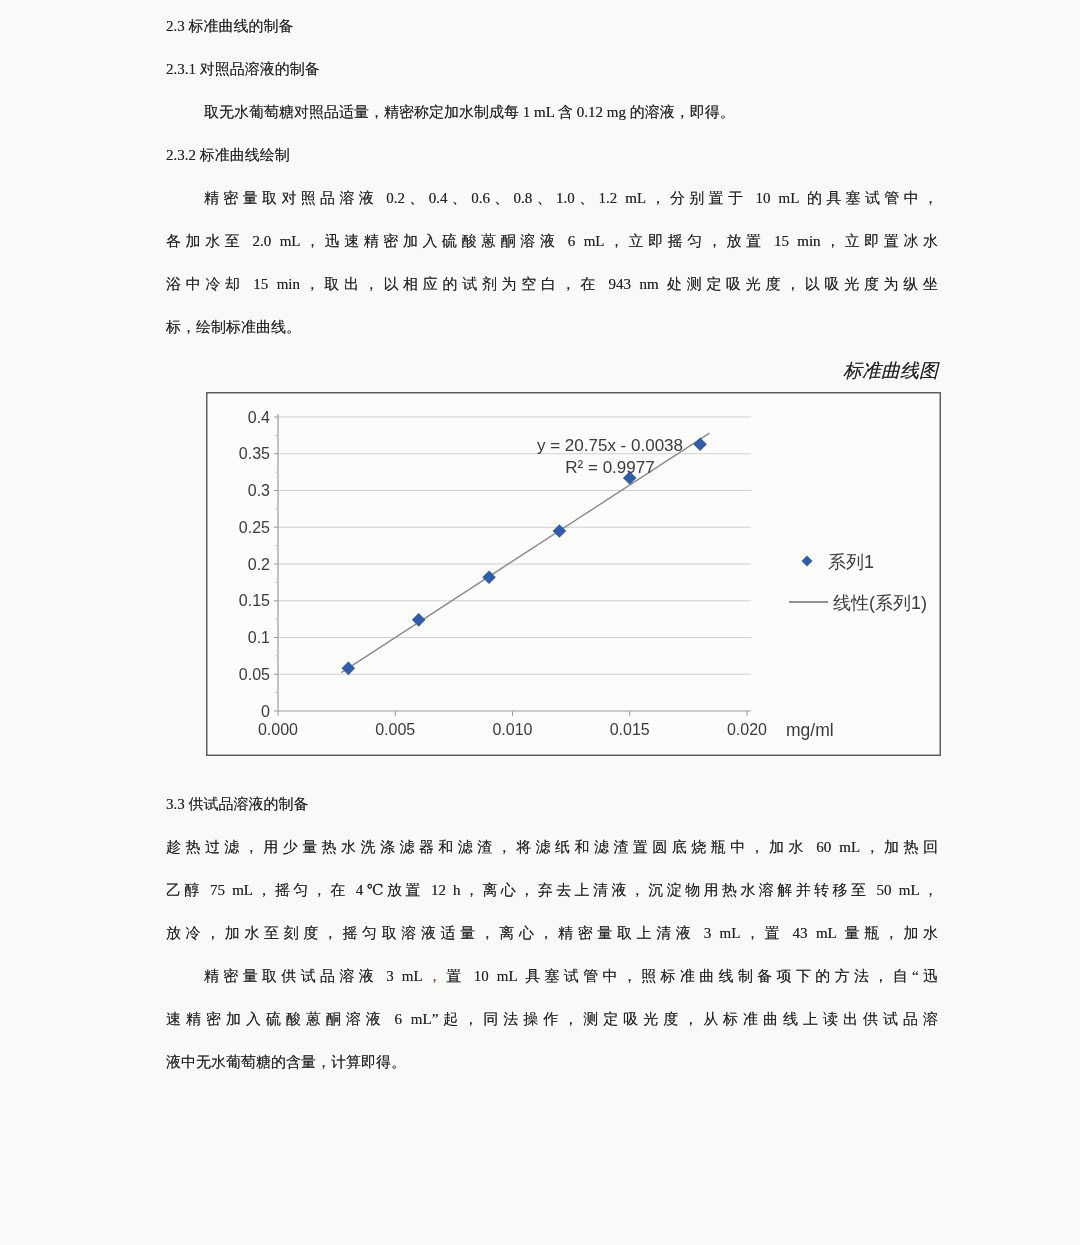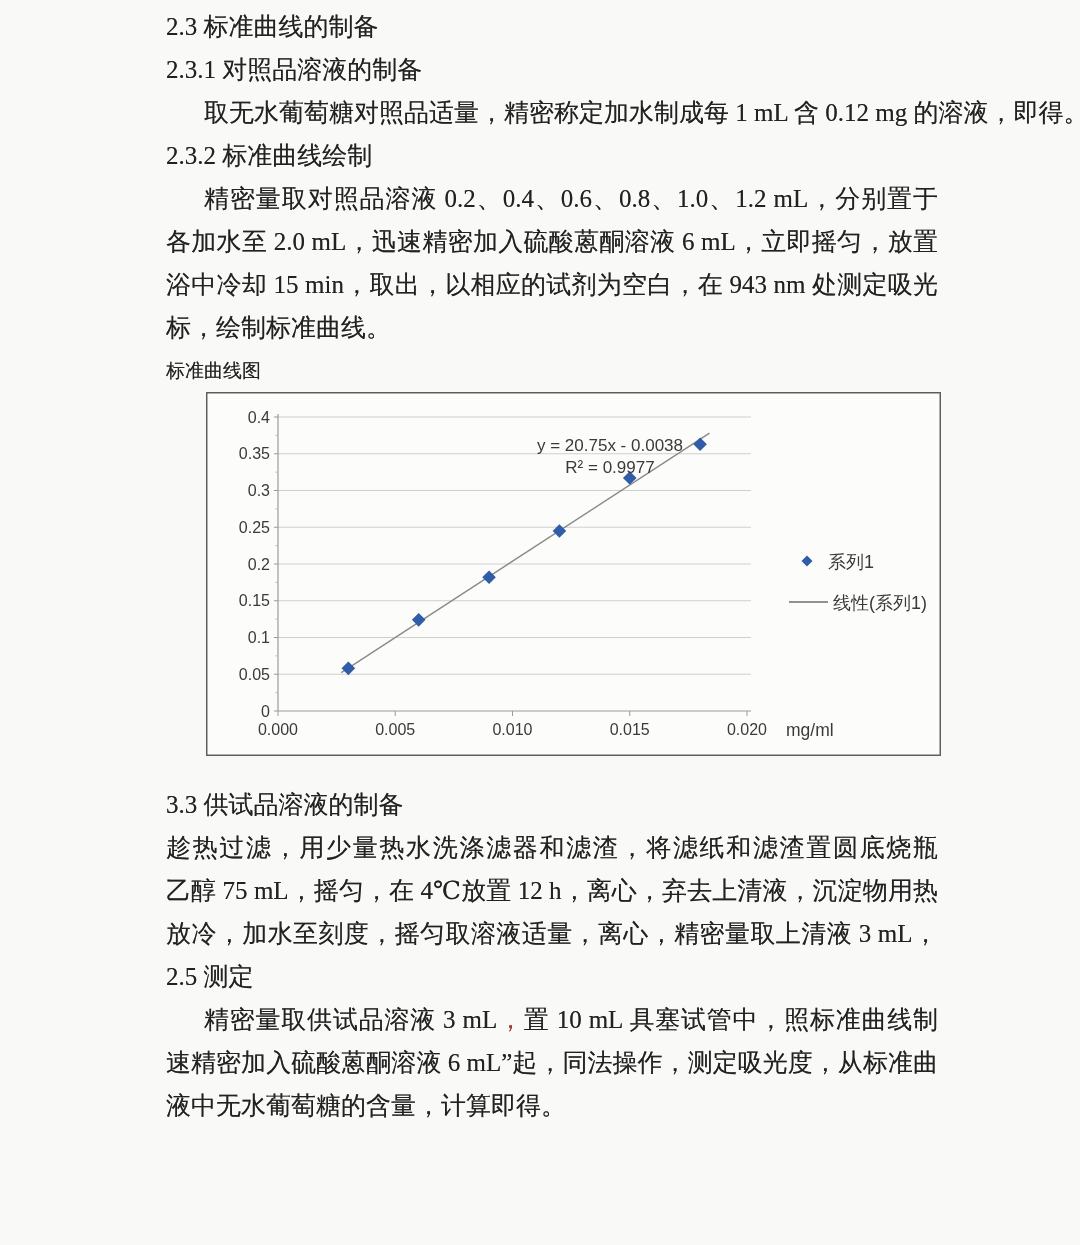--- a/index.html
+++ b/index.html
@@ -6,29 +6,29 @@
   html,body { width:1080px; height:1245px; }
   body {
     background:#f9f9f7;
     color:#222;
     font-family:"Liberation Serif","DejaVu Serif",serif;
     padding:5px 142px 0 166px;
     overflow:hidden;
     text-shadow:0 0 0.5px rgba(30,30,30,.55);
   }
   .line {
-    height:43px; line-height:43px; font-size:25px;
+    height:43px; line-height:43px; font-size:15px;
     white-space:nowrap;
   }
   .justify {
     white-space:normal; text-align:justify; text-align-last:justify;
     overflow:hidden;
   }
   .indent { text-indent:38px; }
-  .caption { height:43px; line-height:43px; font-size:19px; text-align:left; }
+  .caption { height:43px; line-height:43px; font-size:19px; text-align:right;font-style:italic; }
   .chart-frame {
     width:735px; height:364px; margin-left:40px; position:relative;
   }
   .chart-frame svg { display:block; }
   svg text {
     font-family:"Liberation Sans","DejaVu Sans",sans-serif;
     fill:#3a3a3a;
     text-shadow:none;
   }
   .post { margin-top:27px; }
@@ -116,19 +116,18 @@
       <text x="627" y="217" font-size="18" fill="#333">线性(系列1)</text>
     </g>
   </svg>
 </div>
 
 <div class="post">
   <div class="line">3.3 供试品溶液的制备</div>
   <div class="line justify">趁热过滤，用少量热水洗涤滤器和滤渣，将滤纸和滤渣置圆底烧瓶中，加水 60 mL，加热回</div>
   <div class="line justify">乙醇 75 mL，摇匀，在 4℃放置 12 h，离心，弃去上清液，沉淀物用热水溶解并转移至 50 mL，</div>
   <div class="line justify">放冷，加水至刻度，摇匀取溶液适量，离心，精密量取上清液 3 mL，置 43 mL 量瓶，加水</div>
-  <div class="line">2.5 测定</div>
   <div class="line indent justify">
     <span>精密量取供试品溶液 3 mL</span><span class="red-comma" style="color: rgb(168, 58, 50);">，</span><span>置 10 mL 具塞试管中，照标准曲线制备项下的方法，自“迅</span>
   </div>
   <div class="line justify">速精密加入硫酸蒽酮溶液 6 mL”起，同法操作，测定吸光度，从标准曲线上读出供试品溶</div>
   <div class="line">液中无水葡萄糖的含量，计算即得。</div>
 </div>
 
 </body></html>

